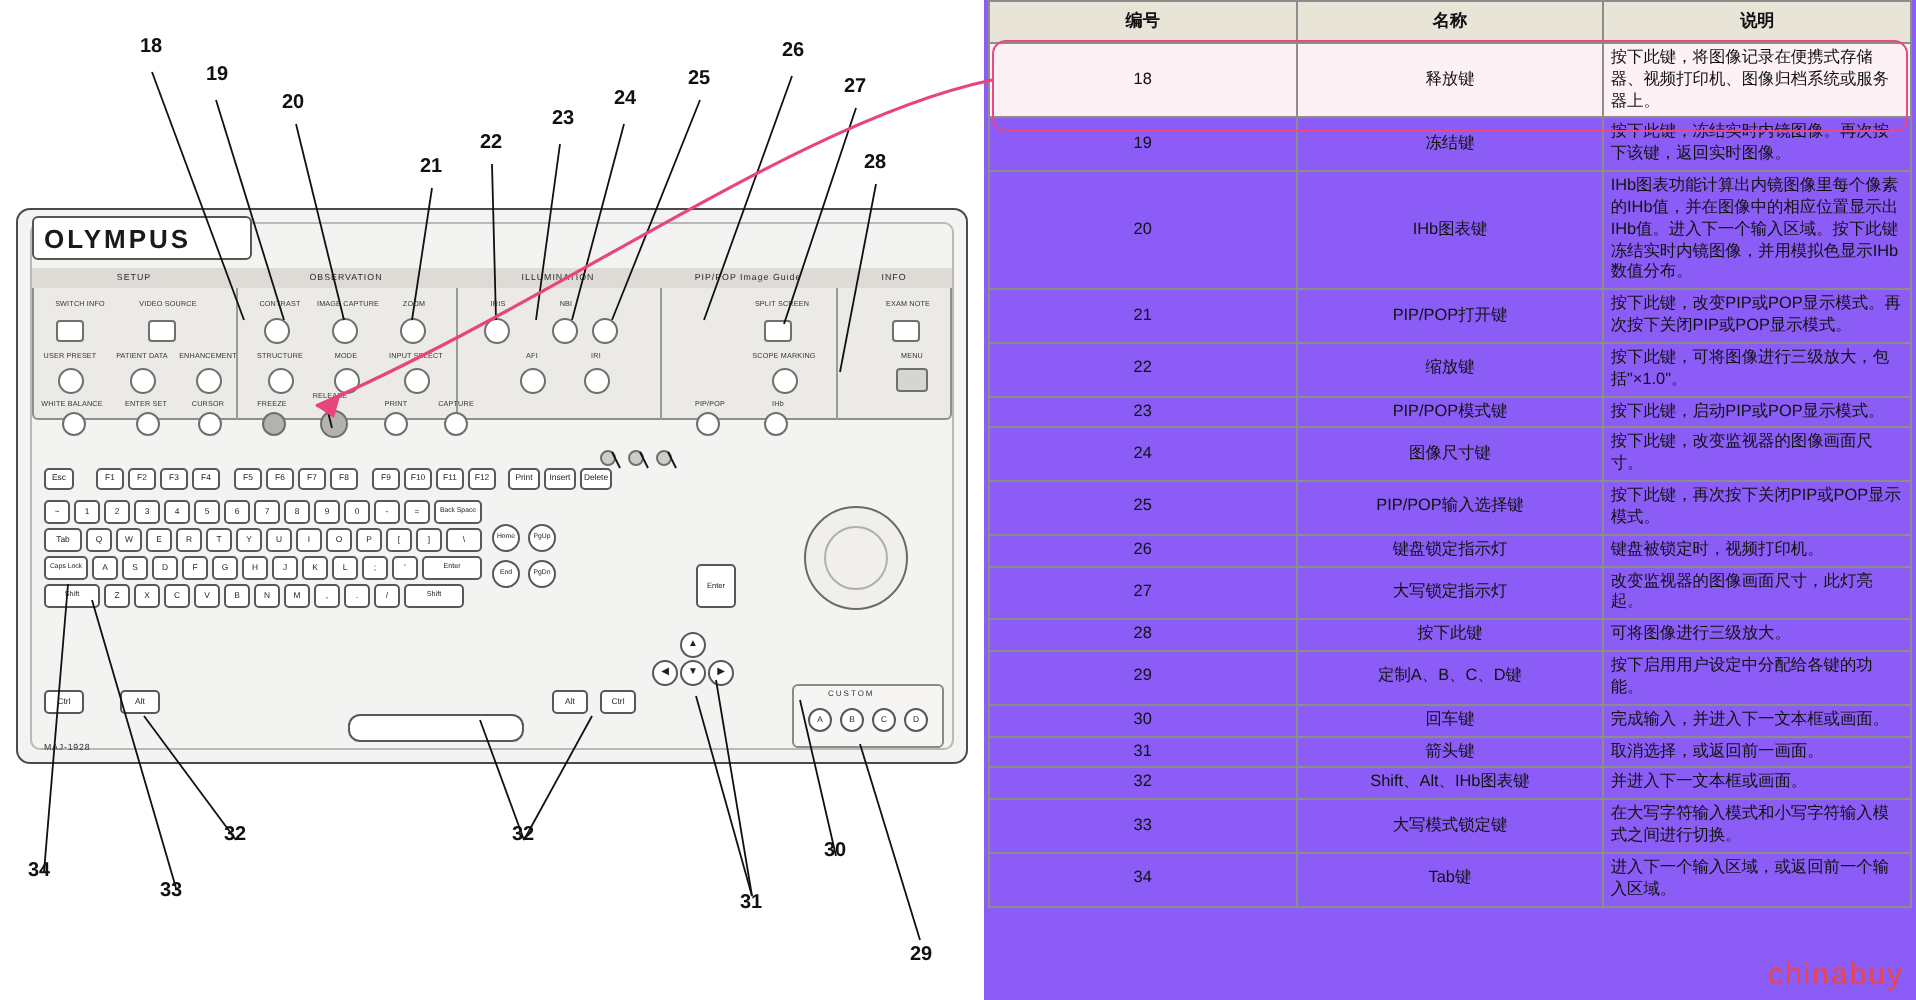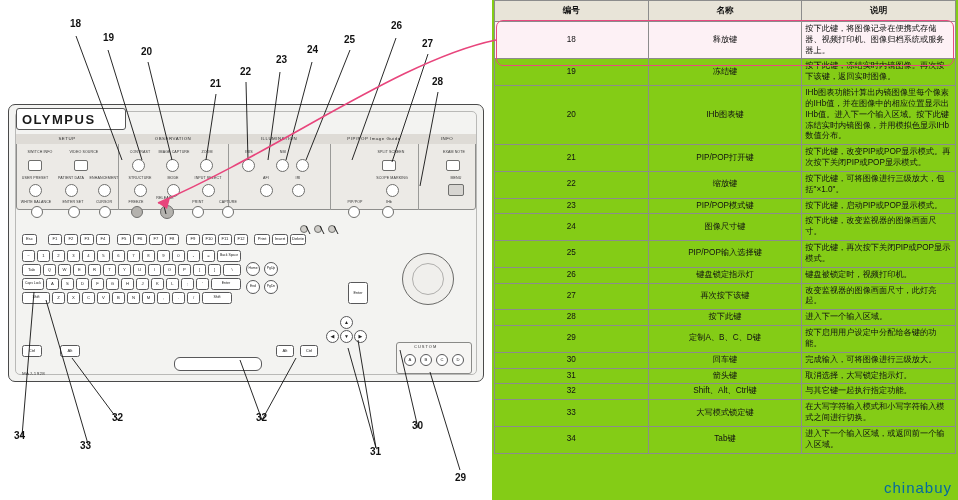--- a/index.html
+++ b/index.html
@@ -220,21 +220,21 @@
     pointer-events: none;
   }
 
   
   .table-wrap {
     position: absolute;
     left: 492px;
     top: 0;
     width: 466px;
     height: 500px;
-    background: #84cc16;
+    background: #8b5cf6;
     overflow: hidden;
   }
   table.spec {
     border-collapse: collapse;
     width: 462px;
     margin-left: 2px;
     table-layout: fixed;
   }
   table.spec th, table.spec td {
     border: 1px solid #8c8c8c;
@@ -283,21 +283,21 @@
     left: 0; top: 0;
     width: 958px; height: 500px;
     pointer-events: none;
   }
 
   .watermark {
     position: absolute;
     right: 6px;
     bottom: 4px;
     font-size: 15px;
-    color: #0369a1;
+    color: #ef4444;
     letter-spacing: 1px;
     font-family: "Liberation Sans", sans-serif;
   }
 </style>
 </head>
 <body>
 
 <div class="page">
 
   <div class="diagram">
@@ -590,47 +590,47 @@
           <td class="c-name">PIP/POP输入选择键</td>
           <td class="c-desc">按下此键，再次按下关闭PIP或POP显示模式。</td>
         </tr>
         <tr>
           <td class="c-num">26</td>
           <td class="c-name">键盘锁定指示灯</td>
           <td class="c-desc">键盘被锁定时，视频打印机。</td>
         </tr>
         <tr>
           <td class="c-num">27</td>
-          <td class="c-name">再次按下该键</td>
+          <td class="c-name">大写锁定指示灯</td>
           <td class="c-desc">改变监视器的图像画面尺寸，此灯亮起。</td>
         </tr>
         <tr>
           <td class="c-num">28</td>
           <td class="c-name">按下此键</td>
-          <td class="c-desc">进入下一个输入区域。</td>
+          <td class="c-desc">可将图像进行三级放大。</td>
         </tr>
         <tr>
           <td class="c-num">29</td>
           <td class="c-name">定制A、B、C、D键</td>
           <td class="c-desc">按下启用用户设定中分配给各键的功能。</td>
         </tr>
         <tr>
           <td class="c-num">30</td>
           <td class="c-name">回车键</td>
-          <td class="c-desc">完成输入，可将图像进行三级放大。</td>
+          <td class="c-desc">完成输入，并进入下一文本框或画面。</td>
         </tr>
         <tr>
           <td class="c-num">31</td>
           <td class="c-name">箭头键</td>
-          <td class="c-desc">取消选择，大写锁定指示灯。</td>
+          <td class="c-desc">取消选择，或返回前一画面。</td>
         </tr>
         <tr>
           <td class="c-num">32</td>
-          <td class="c-name">Shift、Alt、Ctrl键</td>
-          <td class="c-desc">与其它键一起执行指定功能。</td>
+          <td class="c-name">Shift、Alt、IHb图表键</td>
+          <td class="c-desc">并进入下一文本框或画面。</td>
         </tr>
         <tr>
           <td class="c-num">33</td>
           <td class="c-name">大写模式锁定键</td>
           <td class="c-desc">在大写字符输入模式和小写字符输入模式之间进行切换。</td>
         </tr>
         <tr>
           <td class="c-num">34</td>
           <td class="c-name">Tab键</td>
           <td class="c-desc">进入下一个输入区域，或返回前一个输入区域。</td>

